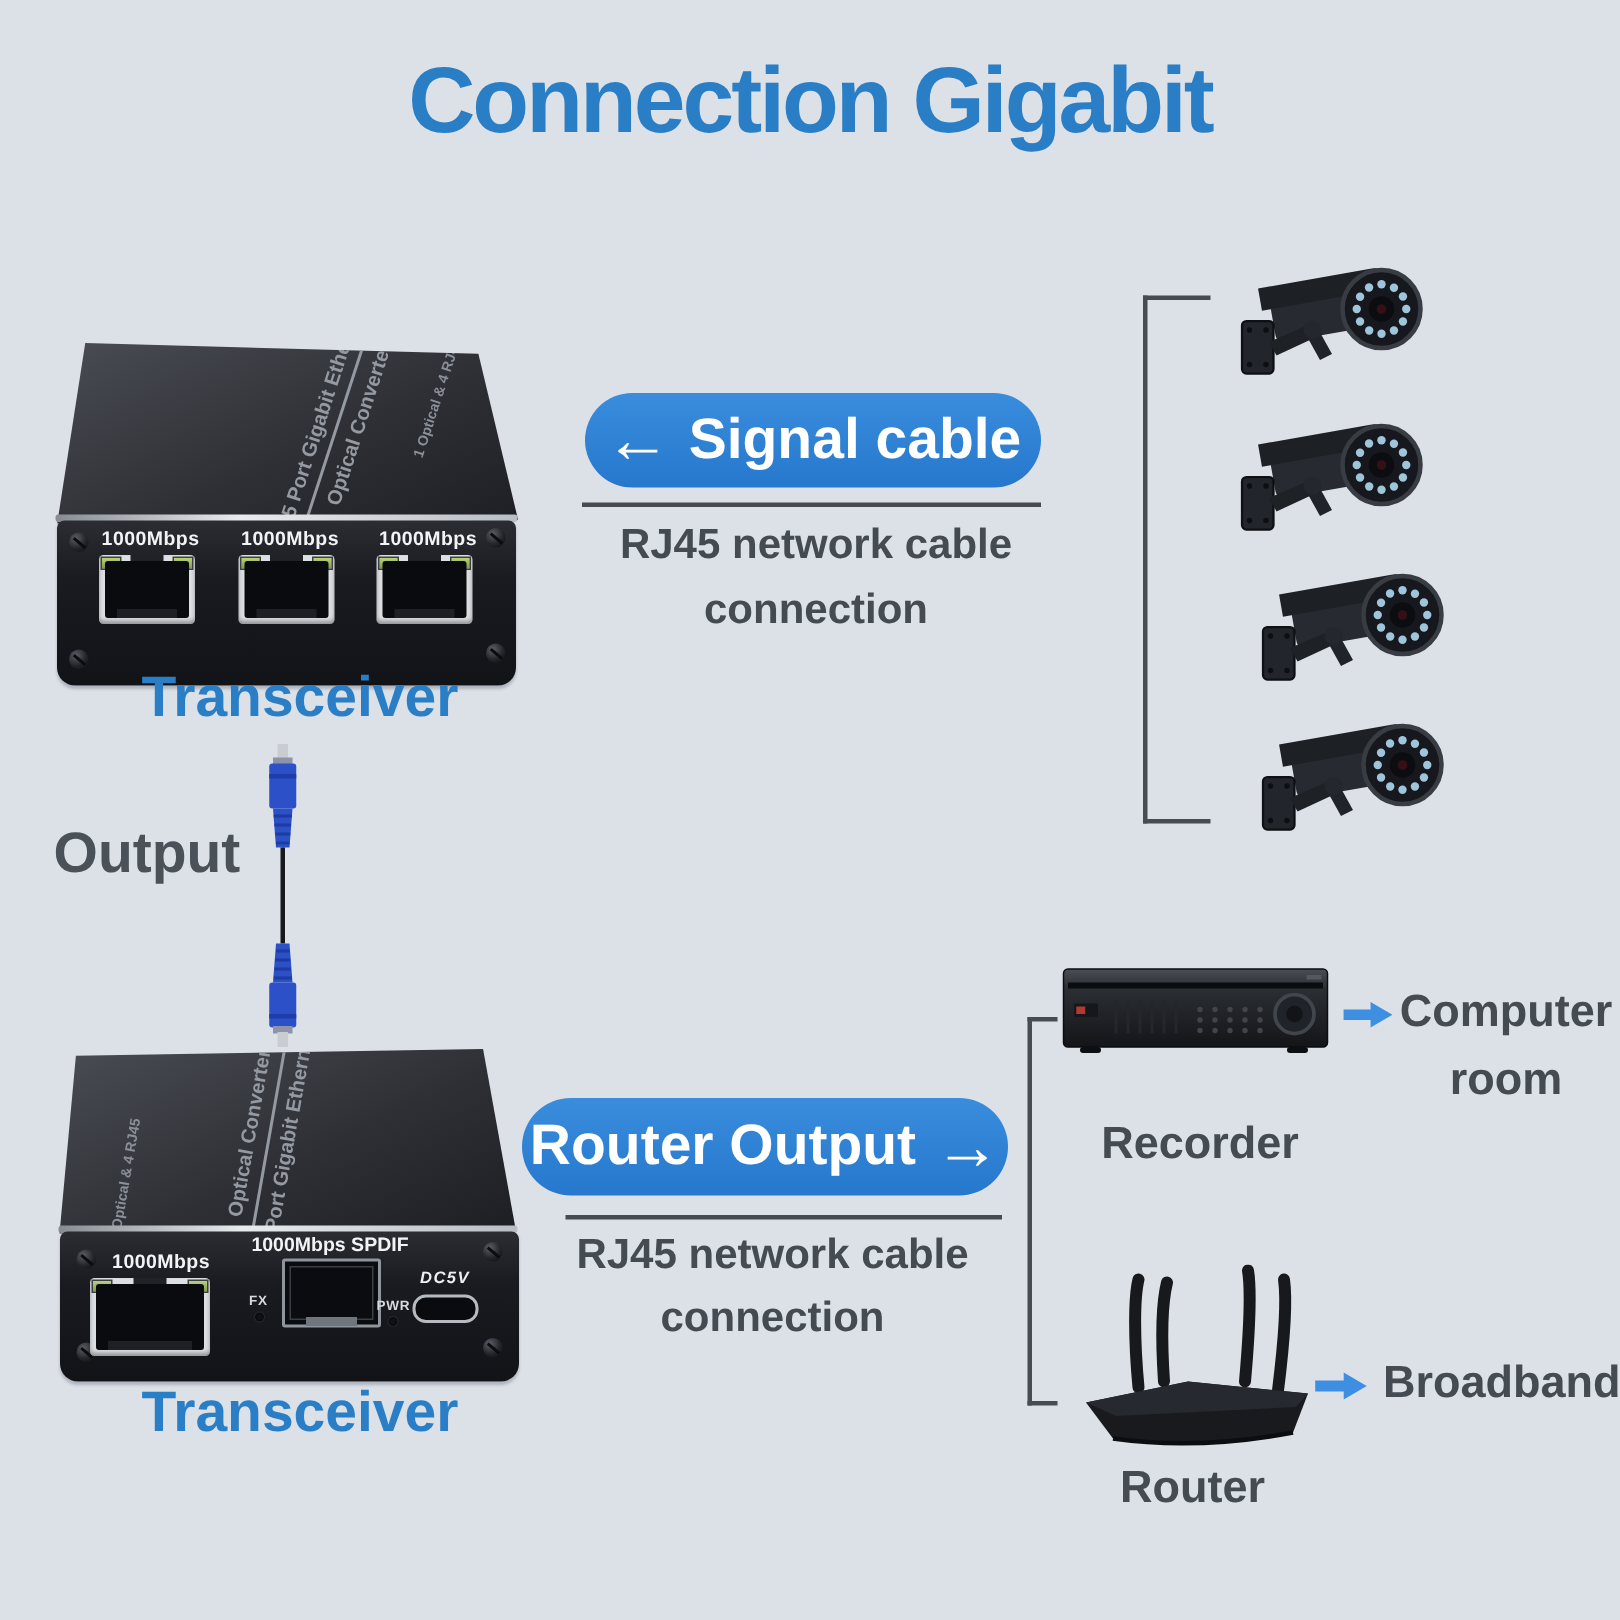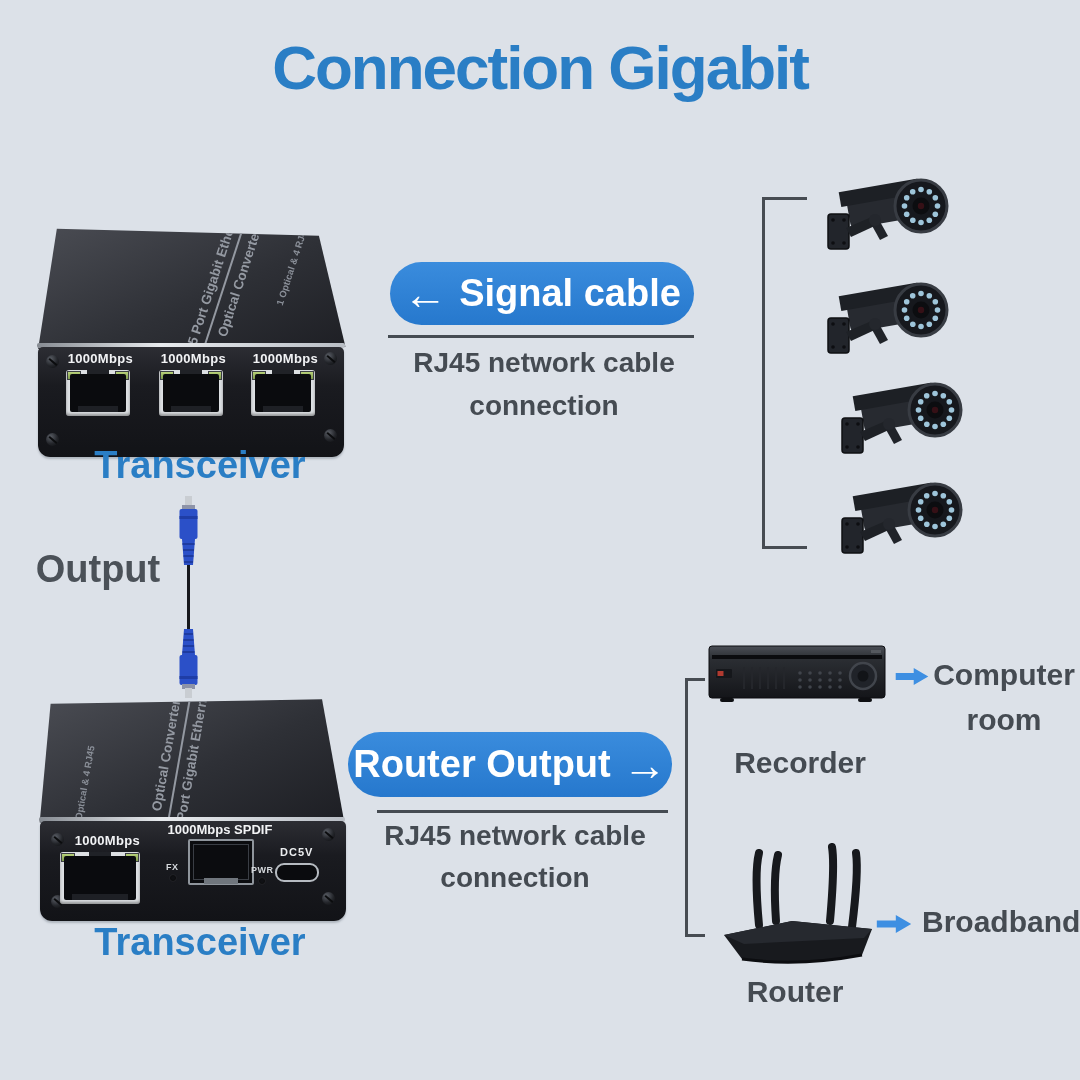--- a/index.html
+++ b/index.html
@@ -65,21 +65,21 @@
   .sfp-label { position:absolute; left:125px; top:1px; width:110px; text-align:center;
                color:#f2f3f5; font-size:13px; font-weight:bold; white-space:nowrap; }
   .sfp { position:absolute; left:148px; top:18px; width:62px; height:42px; background:#0b0c0f;
          border:2px solid #8f959c; border-radius:2px; }
   .sfp::before { content:""; position:absolute; inset:3px; border:1px solid #3a3e45; }
   .sfp::after { content:""; position:absolute; left:14px; right:14px; bottom:-1px; height:6px; background:#70767d; }
   .tiny-label { position:absolute; color:#d6d9dd; font-size:9px; font-weight:bold; letter-spacing:.5px; }
   .led-dot { position:absolute; width:6px; height:6px; border-radius:50%; background:#111216;
              box-shadow:inset 0 0 2px #000, 0 0 1px #666; }
   .dc-label { position:absolute; left:240px; top:25px; color:#eceef0; font-size:11px;
-              font-weight:bold; letter-spacing:1px; }
+              font-weight:bold; letter-spacing:1px;font-style:italic; }
   .usbc { position:absolute; left:235px; top:42px; width:40px; height:15px; background:#0a0b0e;
           border:2px solid #b6bbc1; border-radius:9px; }
 
   .blue-label { position:absolute; color:#2a7ec5; font-weight:bold; font-size:38px; text-align:center; width:330px; }
   .lbl-top { left:35px; top:444px; }
   .lbl-bot { left:35px; top:921px; }
 
   .optical-label { position:absolute; left:18px; top:546px; width:160px; text-align:center;
                    font-size:38px; font-weight:bold; color:#4b5158; line-height:1.22; }
   .optical-label span { display:block; }

